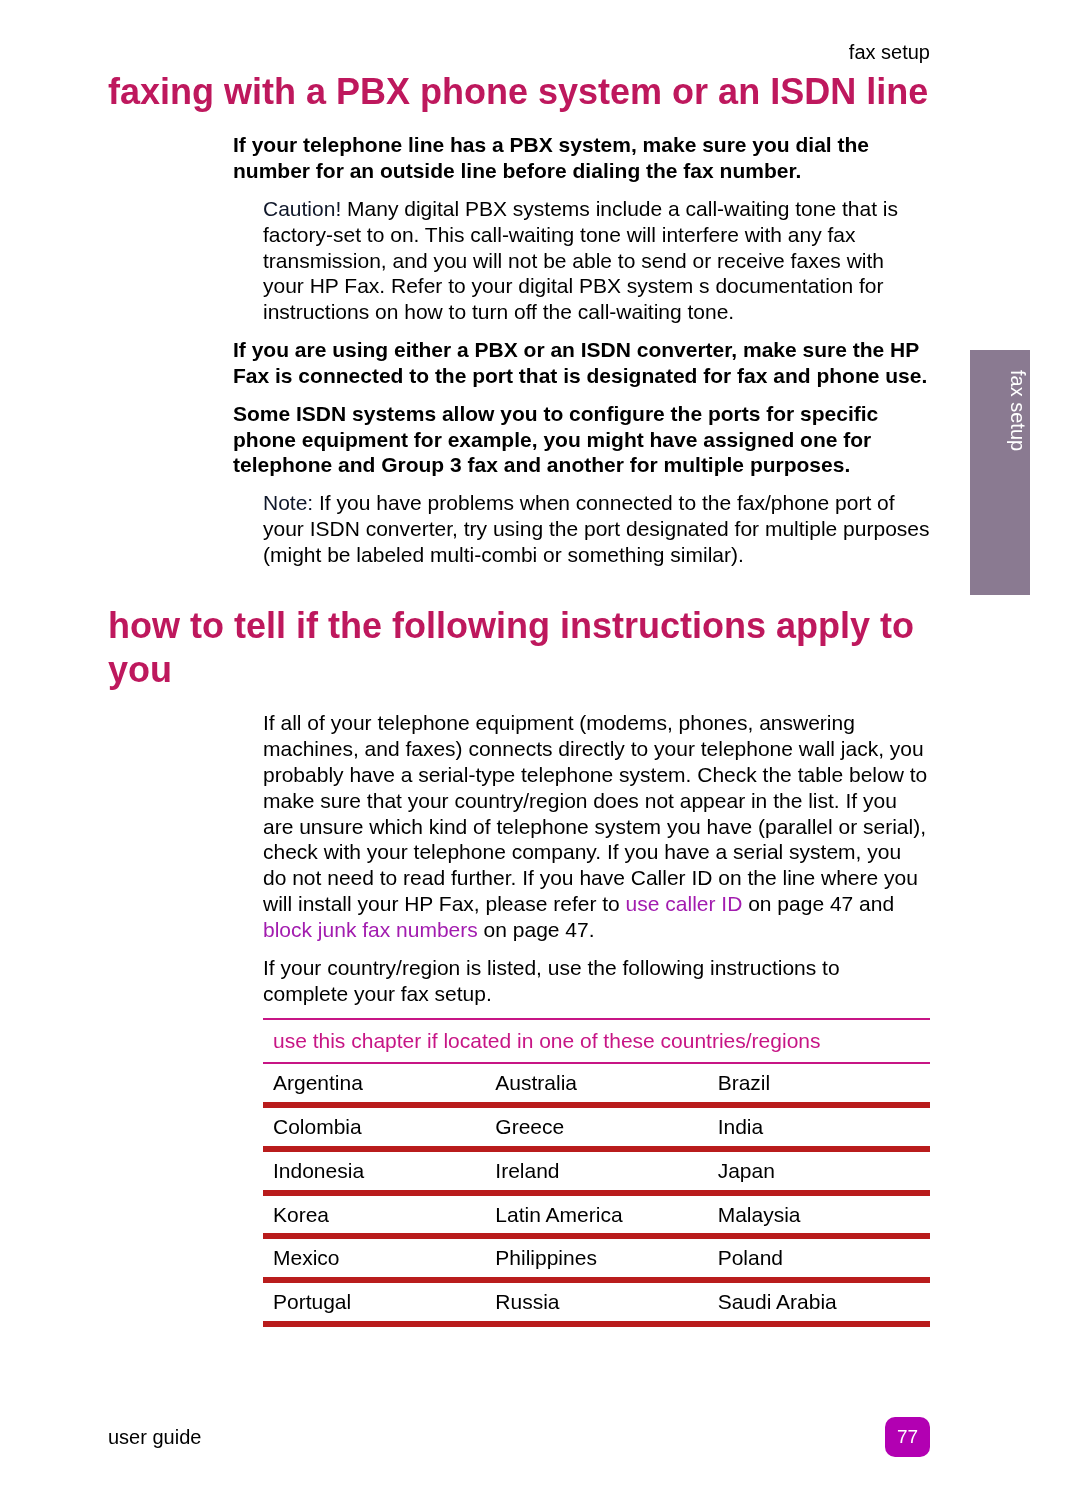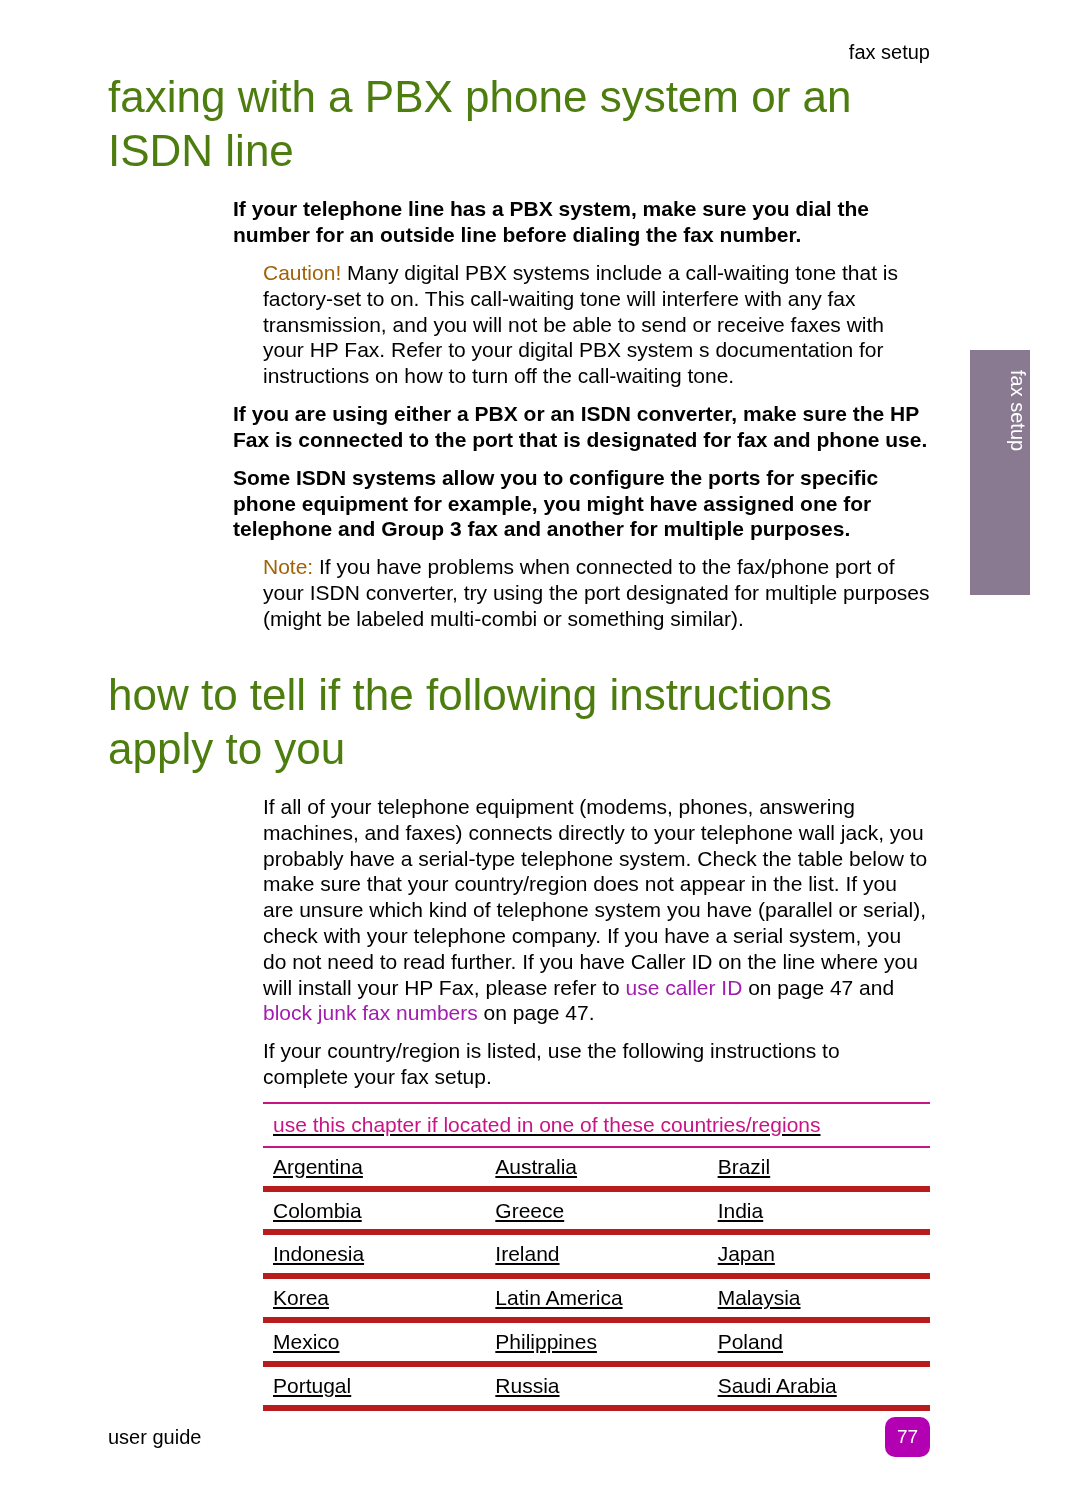--- a/index.html
+++ b/index.html
@@ -31,48 +31,47 @@
     writing-mode: vertical-rl;
     text-align: left;
     padding-top: 20px;
     font-size: 20px;
     box-sizing: border-box;
   }
   .content {
     padding: 70px 150px 0 108px;
   }
   h2 {
-    color: #4d7c0f;
-    font-weight: normal;
-    font-size: 44px;
+    color: #be185d;
+    font-weight: bold;
+    font-size: 36px;
     margin: 0 0 18px 0;
   }
   .body-indent {
     margin-left: 125px;
     margin-right: 0;
     font-weight: bold;
   }
   .body-indent2 {
     margin-left: 155px;
     margin-right: 0;
   }
   .para {
     margin-bottom: 12px;
   }
   .caution-label, .note-label {
-    color: #a16207;
+    color: #0f172a;
   }
   .link {
     color: #a21caf;
   }
   table.countries {
     border-collapse: collapse;
     width: 100%;
     margin-top: 8px;
-    text-decoration: underline;
   }
   table.countries th {
     color: #c71585;
     font-weight: normal;
     text-align: left;
     padding: 8px 10px 8px 10px;
     border-top: 2px solid #c71585;
     border-bottom: 2px solid #c71585;
   }
   table.countries td {

